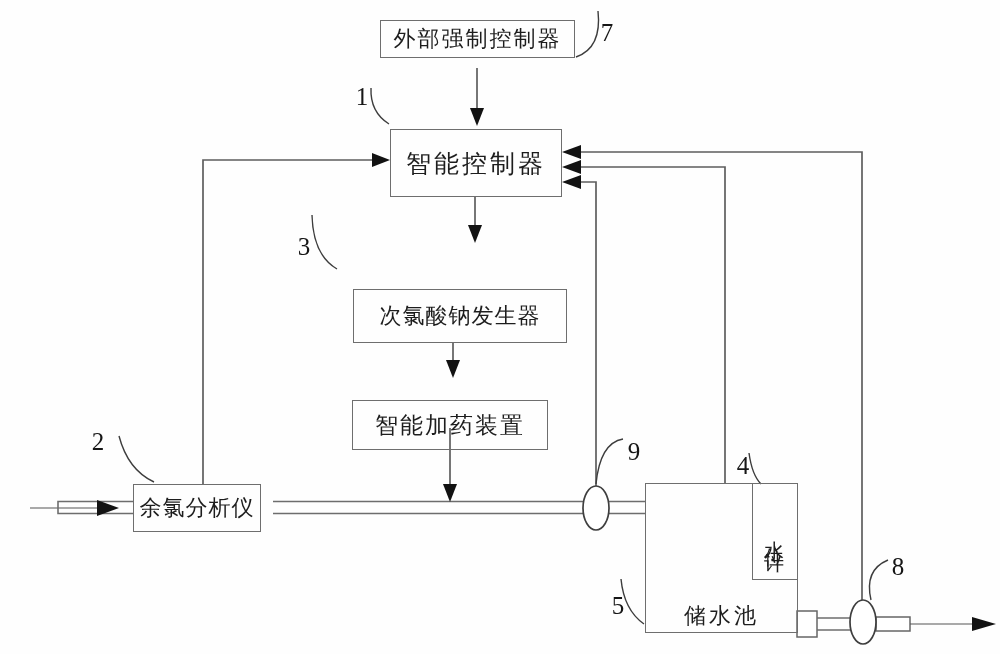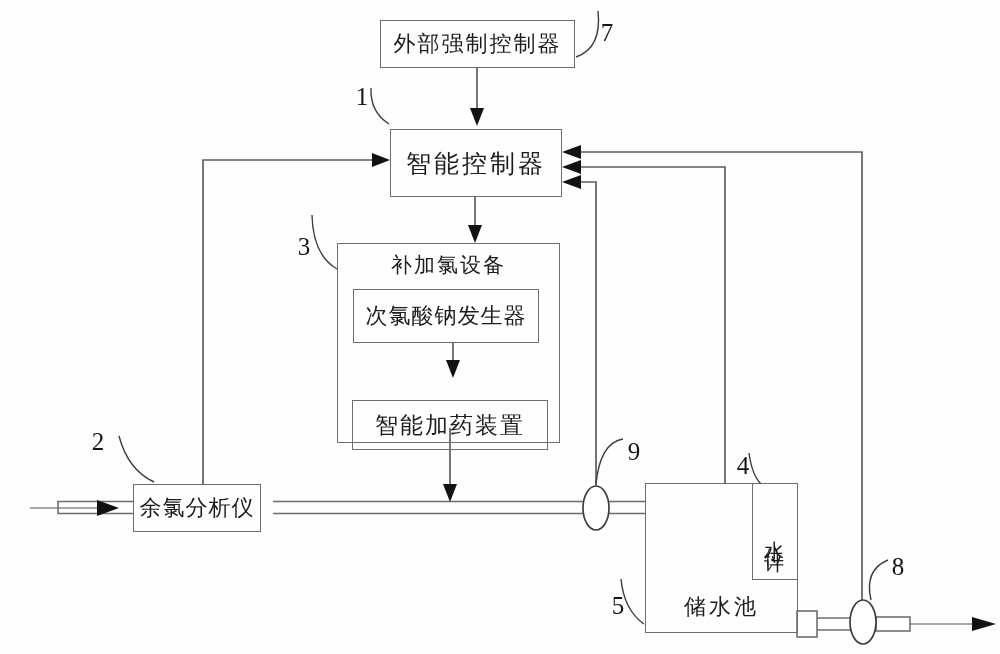--- a/index.html
+++ b/index.html
@@ -19,28 +19,28 @@
     position:absolute;border:1.6px solid #6e6e6e;box-sizing:border-box;
     display:flex;align-items:center;justify-content:center;
     color:#1d1d1d;background:transparent;white-space:nowrap;
   }
   .box-title{position:absolute;top:7px;left:0;width:100%;text-align:center;}
   .num{
     position:absolute;transform:translate(-50%,-50%);
     font-family:"Liberation Serif","DejaVu Serif",serif;
     font-size:25px;color:#161616;
   }
-  #b-ext{left:380px;top:20px;width:195px;height:48px;font-size:22px;letter-spacing:2px;}
+  #b-ext{left:380px;top:20px;width:195px;height:38px;font-size:22px;letter-spacing:2px;}
   #b-ctrl{left:390px;top:129px;width:172px;height:68px;font-size:25px;letter-spacing:3px;}
   #b-equip{left:337px;top:243px;width:223px;height:200px;font-size:21px;letter-spacing:2px;}
-  #b-gen{left:353px;top:289px;width:186px;height:54px;font-size:22px;letter-spacing:1px;}
+  #b-gen{left:353px;top:289px;width:214px;height:54px;font-size:22px;letter-spacing:1px;}
   #b-dose{left:352px;top:378px;width:196px;height:50px;font-size:23px;letter-spacing:2px;margin-top:22px;}
   #b-ana{left:133px;top:484px;width:128px;height:48px;font-size:22px;letter-spacing:1px;}
   #b-tank{left:645px;top:483px;width:153px;height:150px;font-size:22px;letter-spacing:3px;
-          align-items:flex-end;padding-bottom:10px;}
+          align-items:flex-end;padding-bottom:1px;}
   #b-gauge{left:752px;top:483px;width:46px;height:97px;font-size:20px;
            writing-mode:vertical-rl;letter-spacing:6px;padding-top:4px;}
 </style>
 </head>
 <body>
 
 <div id="stage">
 
   <svg id="wires" viewBox="0 0 1000 654" xmlns="http://www.w3.org/2000/svg">
 
@@ -111,23 +111,20 @@
   </svg>
 
   <div class="box" id="b-ext">
     <span>外部强制控制器</span>
   </div>
 
   <div class="box" id="b-ctrl">
     <span>智能控制器</span>
   </div>
 
-  <div class="box" id="b-equip">
-    <span class="box-title">补加氯设备</span>
-  </div>
 
   <div class="box" id="b-gen">
     <span>次氯酸钠发生器</span>
   </div>
 
   <div class="box" id="b-dose">
     <span>智能加药装置</span>
   </div>
 
   <div class="box" id="b-ana">

